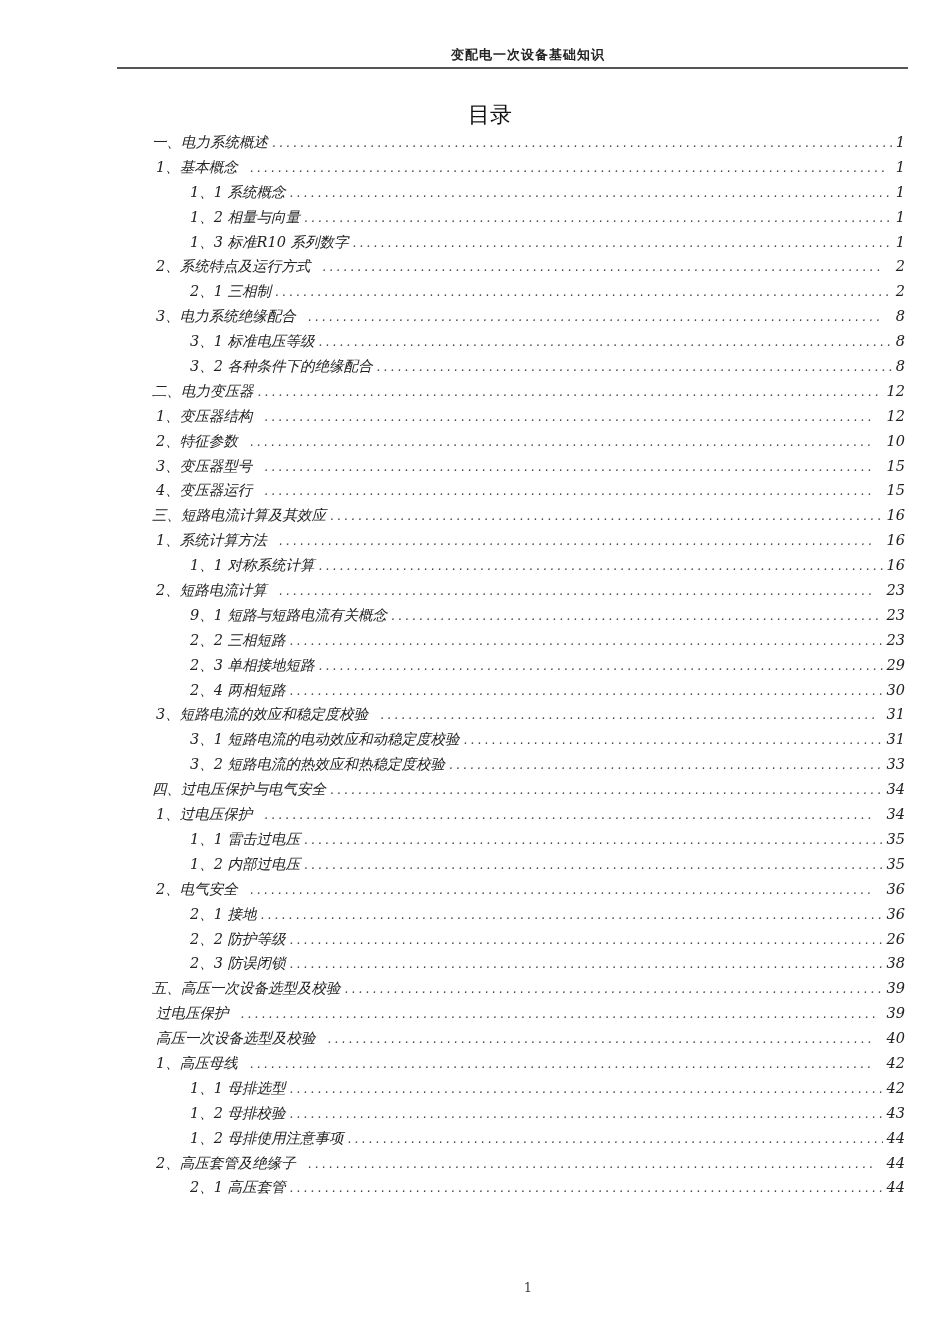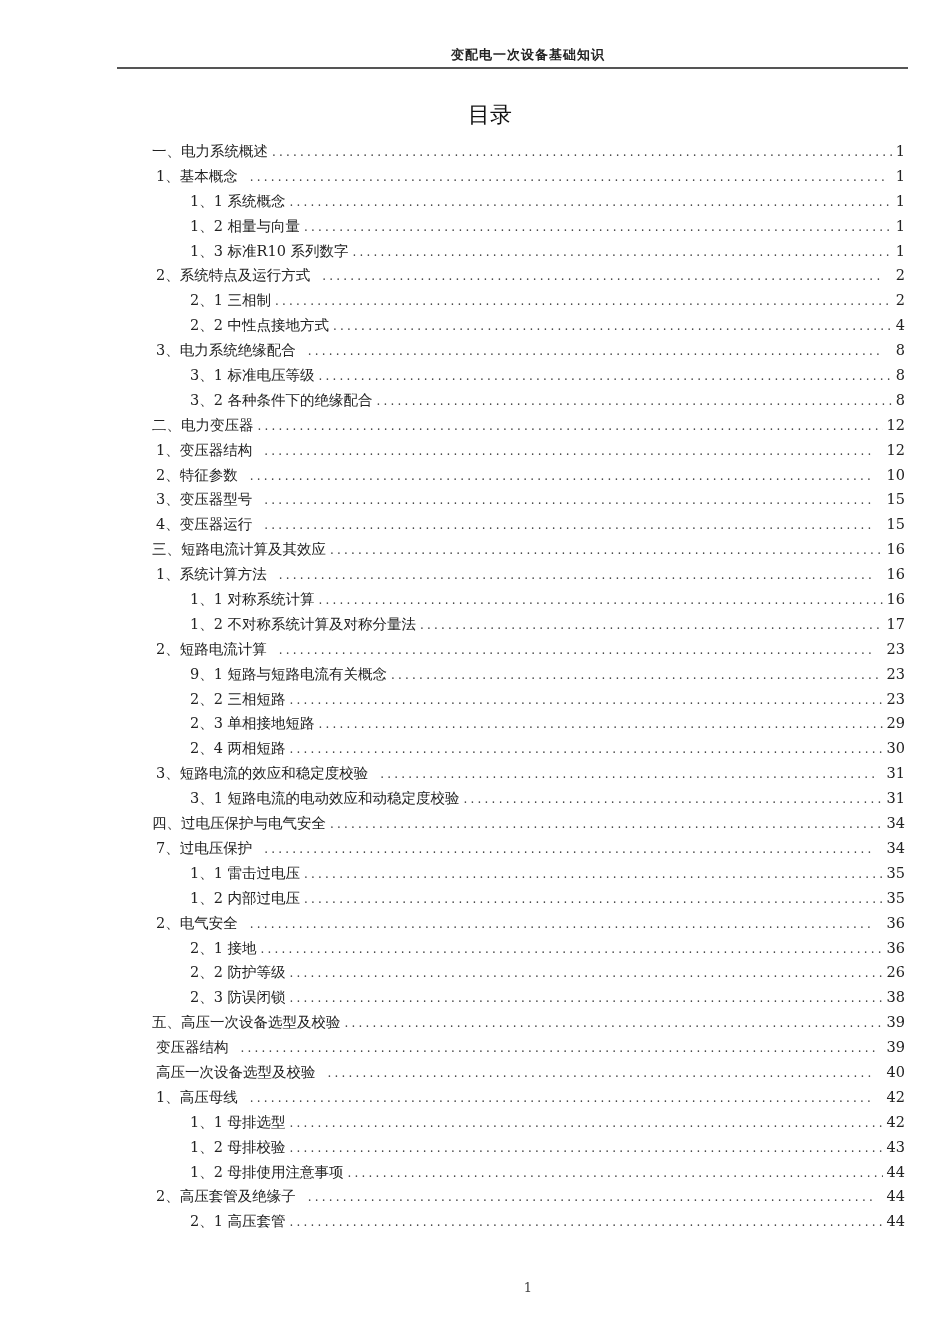--- a/index.html
+++ b/index.html
@@ -14,21 +14,21 @@
       letter-spacing: 1px;
     }
     .header-rule {
       position: absolute; top: 67px; left: 117px; width: 791px; height: 2px; background: #555;
     }
     .toc-title {
       position: absolute; top: 100px; left: 0; width: 980px; text-align: center;
       font-size: 22px; color: #111;
     }
     .toc {
-      position: absolute; top: 142px; left: 152px; width: 753px;
+      position: absolute; top: 133px; left: 152px; width: 753px; font-style: italic;
     }
     .toc-row {
       display: flex; align-items: baseline; height: 24.9px; font-size: 14.5px; white-space: nowrap;
     }
     .toc-row.l1 { padding-left: 0; }
     .toc-row.l2 { padding-left: 4px; gap: 8px; }
     .toc-row.l3 { padding-left: 38px; }
     .toc-label { flex: 0 0 auto; padding-right: 4px; }
     .toc-dots {
       flex: 1 1 auto; overflow: hidden; color: #444; letter-spacing: 3.2px; font-size: 12px;
@@ -83,25 +83,20 @@
     <div class="toc-row l2">
       <span class="toc-label">2、系统特点及运行方式</span>
       <span class="toc-dots"></span>
       <span class="toc-page">2</span>
     </div>
     <div class="toc-row l3">
       <span class="toc-label">2、1 三相制</span>
       <span class="toc-dots"></span>
       <span class="toc-page">2</span>
     </div>
-    <div class="toc-row l3">
-      <span class="toc-label">2、2 中性点接地方式</span>
-      <span class="toc-dots"></span>
-      <span class="toc-page">4</span>
-    </div>
     <div class="toc-row l2">
       <span class="toc-label">3、电力系统绝缘配合</span>
       <span class="toc-dots"></span>
       <span class="toc-page">8</span>
     </div>
     <div class="toc-row l3">
       <span class="toc-label">3、1 标准电压等级</span>
       <span class="toc-dots"></span>
       <span class="toc-page">8</span>
     </div>
@@ -143,25 +138,20 @@
     <div class="toc-row l2">
       <span class="toc-label">1、系统计算方法</span>
       <span class="toc-dots"></span>
       <span class="toc-page">16</span>
     </div>
     <div class="toc-row l3">
       <span class="toc-label">1、1 对称系统计算</span>
       <span class="toc-dots"></span>
       <span class="toc-page">16</span>
     </div>
-    <div class="toc-row l3">
-      <span class="toc-label">1、2 不对称系统计算及对称分量法</span>
-      <span class="toc-dots"></span>
-      <span class="toc-page">17</span>
-    </div>
     <div class="toc-row l2">
       <span class="toc-label">2、短路电流计算</span>
       <span class="toc-dots"></span>
       <span class="toc-page">23</span>
     </div>
     <div class="toc-row l3">
       <span class="toc-label">9、1 短路与短路电流有关概念</span>
       <span class="toc-dots"></span>
       <span class="toc-page">23</span>
     </div>
@@ -183,27 +173,32 @@
     <div class="toc-row l2">
       <span class="toc-label">3、短路电流的效应和稳定度校验</span>
       <span class="toc-dots"></span>
       <span class="toc-page">31</span>
     </div>
     <div class="toc-row l3">
       <span class="toc-label">3、1 短路电流的电动效应和动稳定度校验</span>
       <span class="toc-dots"></span>
       <span class="toc-page">31</span>
     </div>
+    <div class="toc-row l3">
+      <span class="toc-label">3、2 短路电流的热效应和热稳定度校验</span>
+      <span class="toc-dots"></span>
+      <span class="toc-page">33</span>
+    </div>
     <div class="toc-row l1">
       <span class="toc-label">四、过电压保护与电气安全</span>
       <span class="toc-dots"></span>
       <span class="toc-page">34</span>
     </div>
     <div class="toc-row l2">
-      <span class="toc-label">7、过电压保护</span>
+      <span class="toc-label">1、过电压保护</span>
       <span class="toc-dots"></span>
       <span class="toc-page">34</span>
     </div>
     <div class="toc-row l3">
       <span class="toc-label">1、1 雷击过电压</span>
       <span class="toc-dots"></span>
       <span class="toc-page">35</span>
     </div>
     <div class="toc-row l3">
       <span class="toc-label">1、2 内部过电压</span>
@@ -229,21 +224,21 @@
       <span class="toc-label">2、3 防误闭锁</span>
       <span class="toc-dots"></span>
       <span class="toc-page">38</span>
     </div>
     <div class="toc-row l1">
       <span class="toc-label">五、高压一次设备选型及校验</span>
       <span class="toc-dots"></span>
       <span class="toc-page">39</span>
     </div>
     <div class="toc-row l2">
-      <span class="toc-label">变压器结构</span>
+      <span class="toc-label">过电压保护</span>
       <span class="toc-dots"></span>
       <span class="toc-page">39</span>
     </div>
     <div class="toc-row l2">
       <span class="toc-label">高压一次设备选型及校验</span>
       <span class="toc-dots"></span>
       <span class="toc-page">40</span>
     </div>
     <div class="toc-row l2">
       <span class="toc-label">1、高压母线</span>

